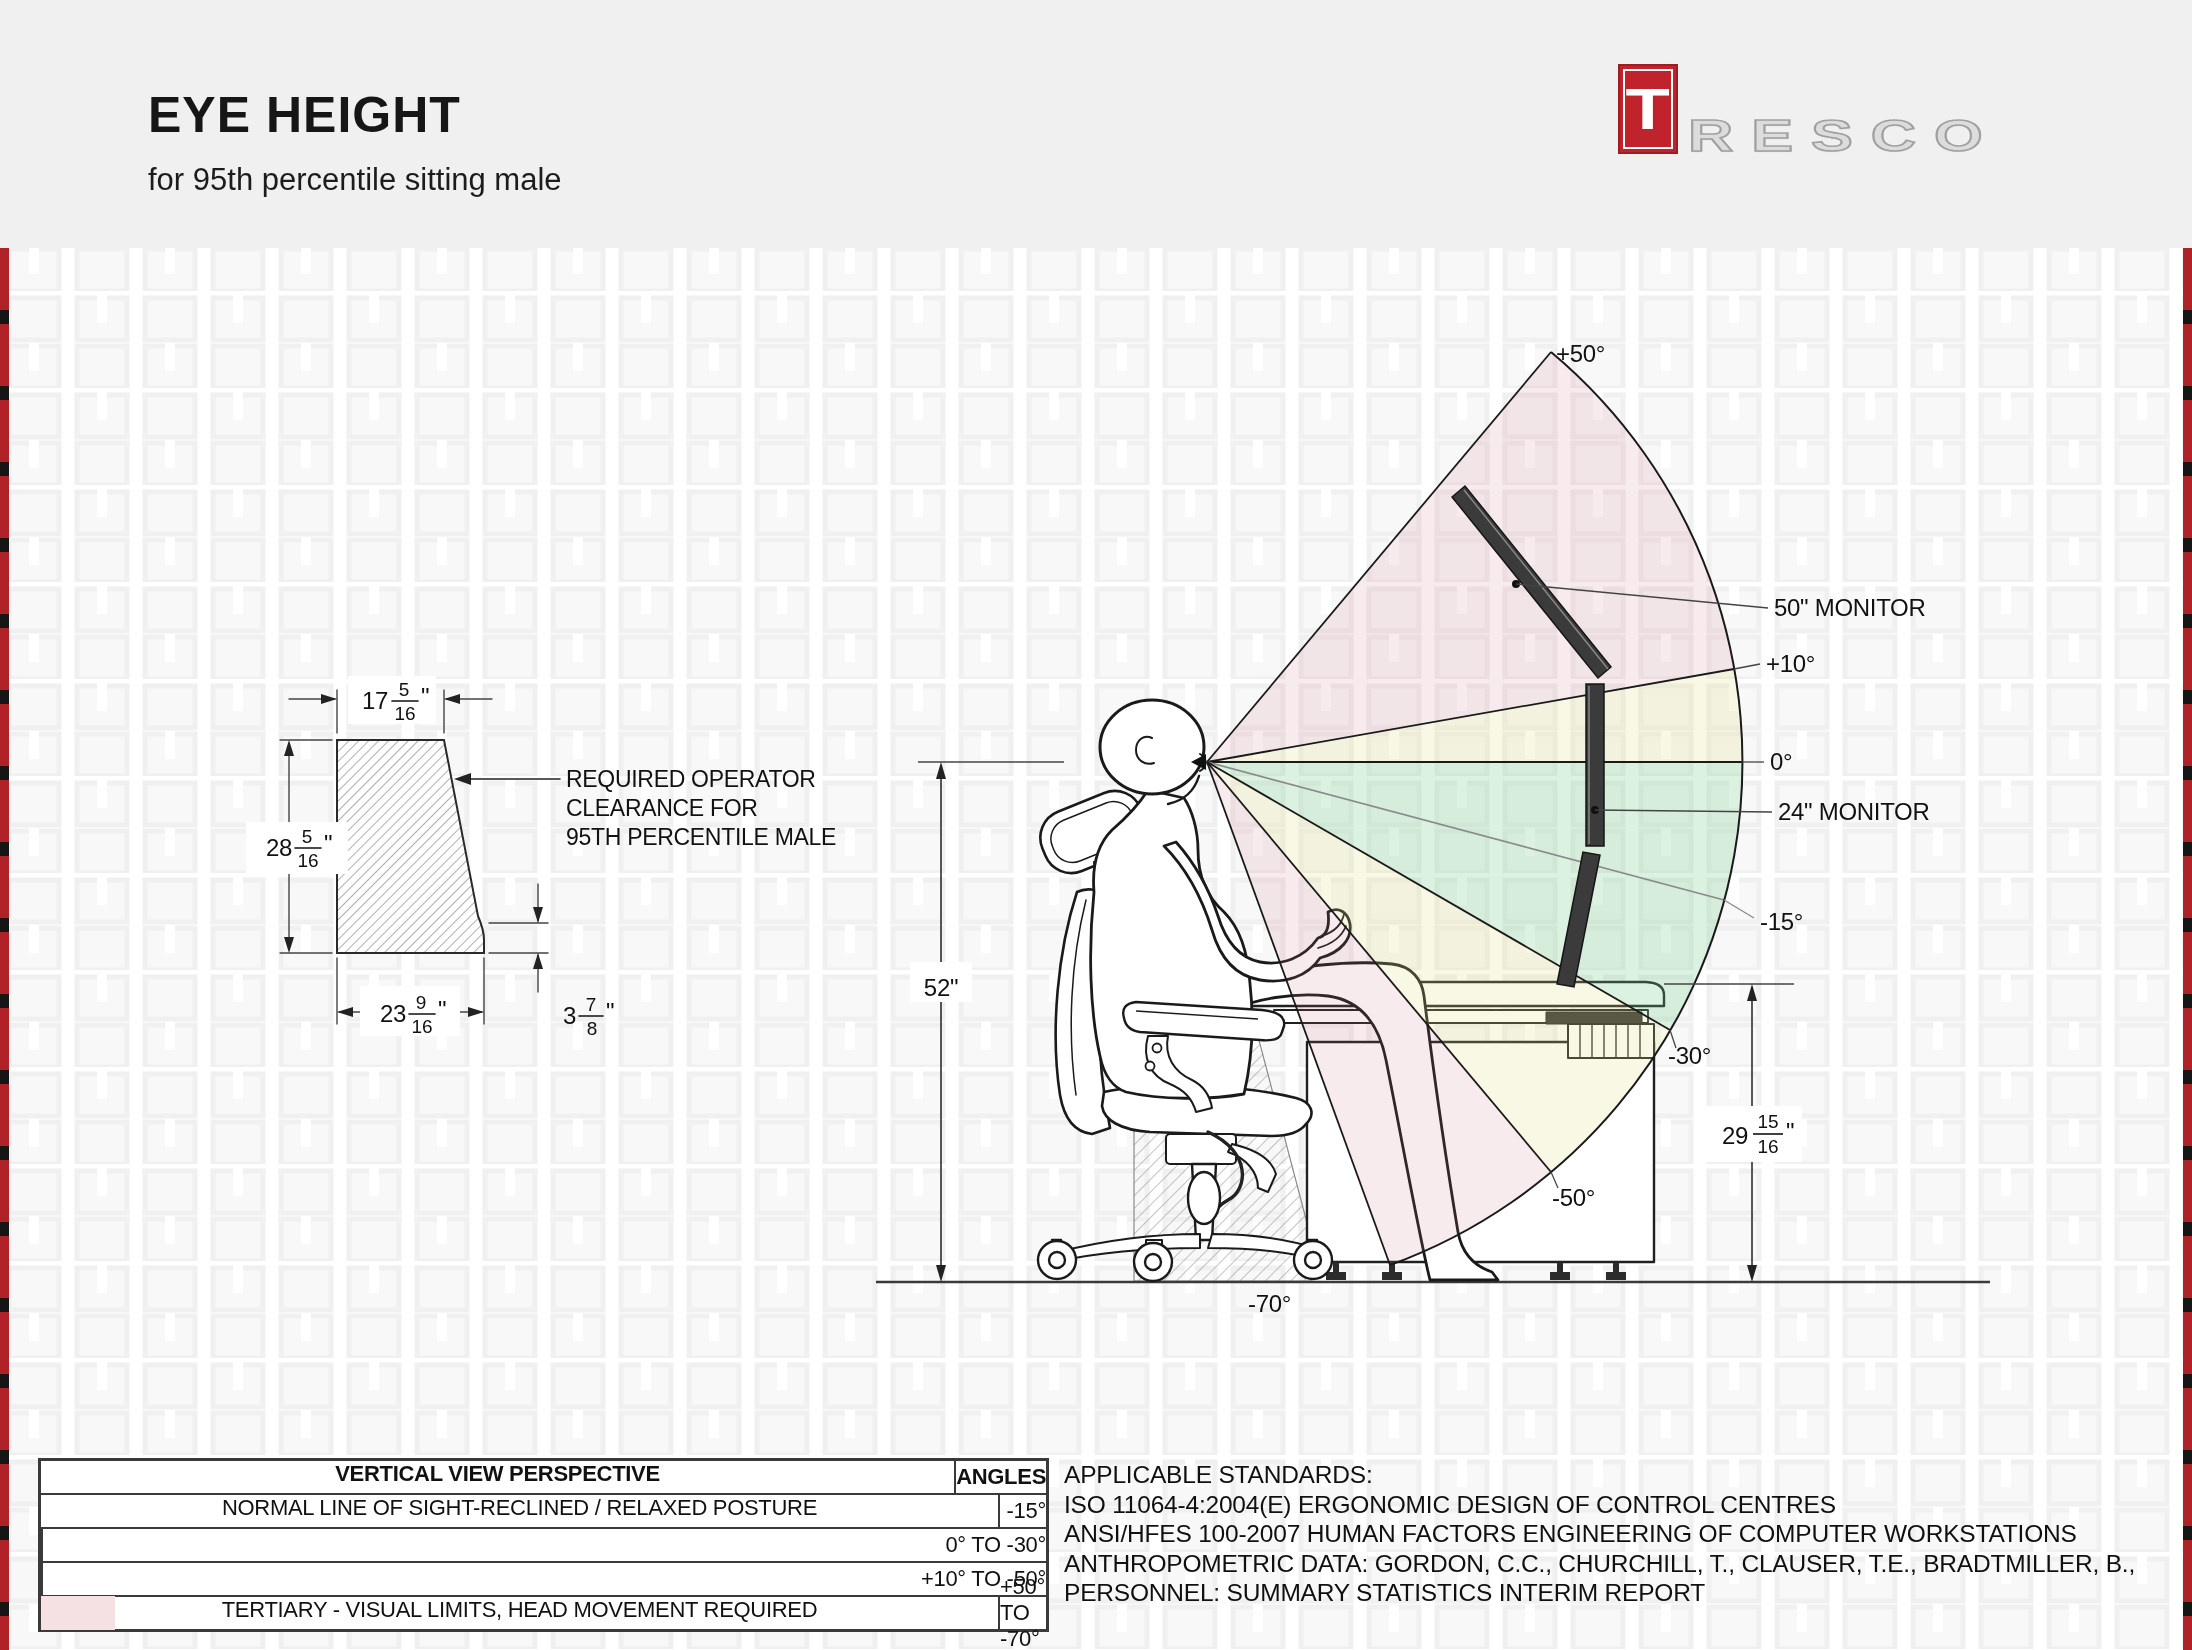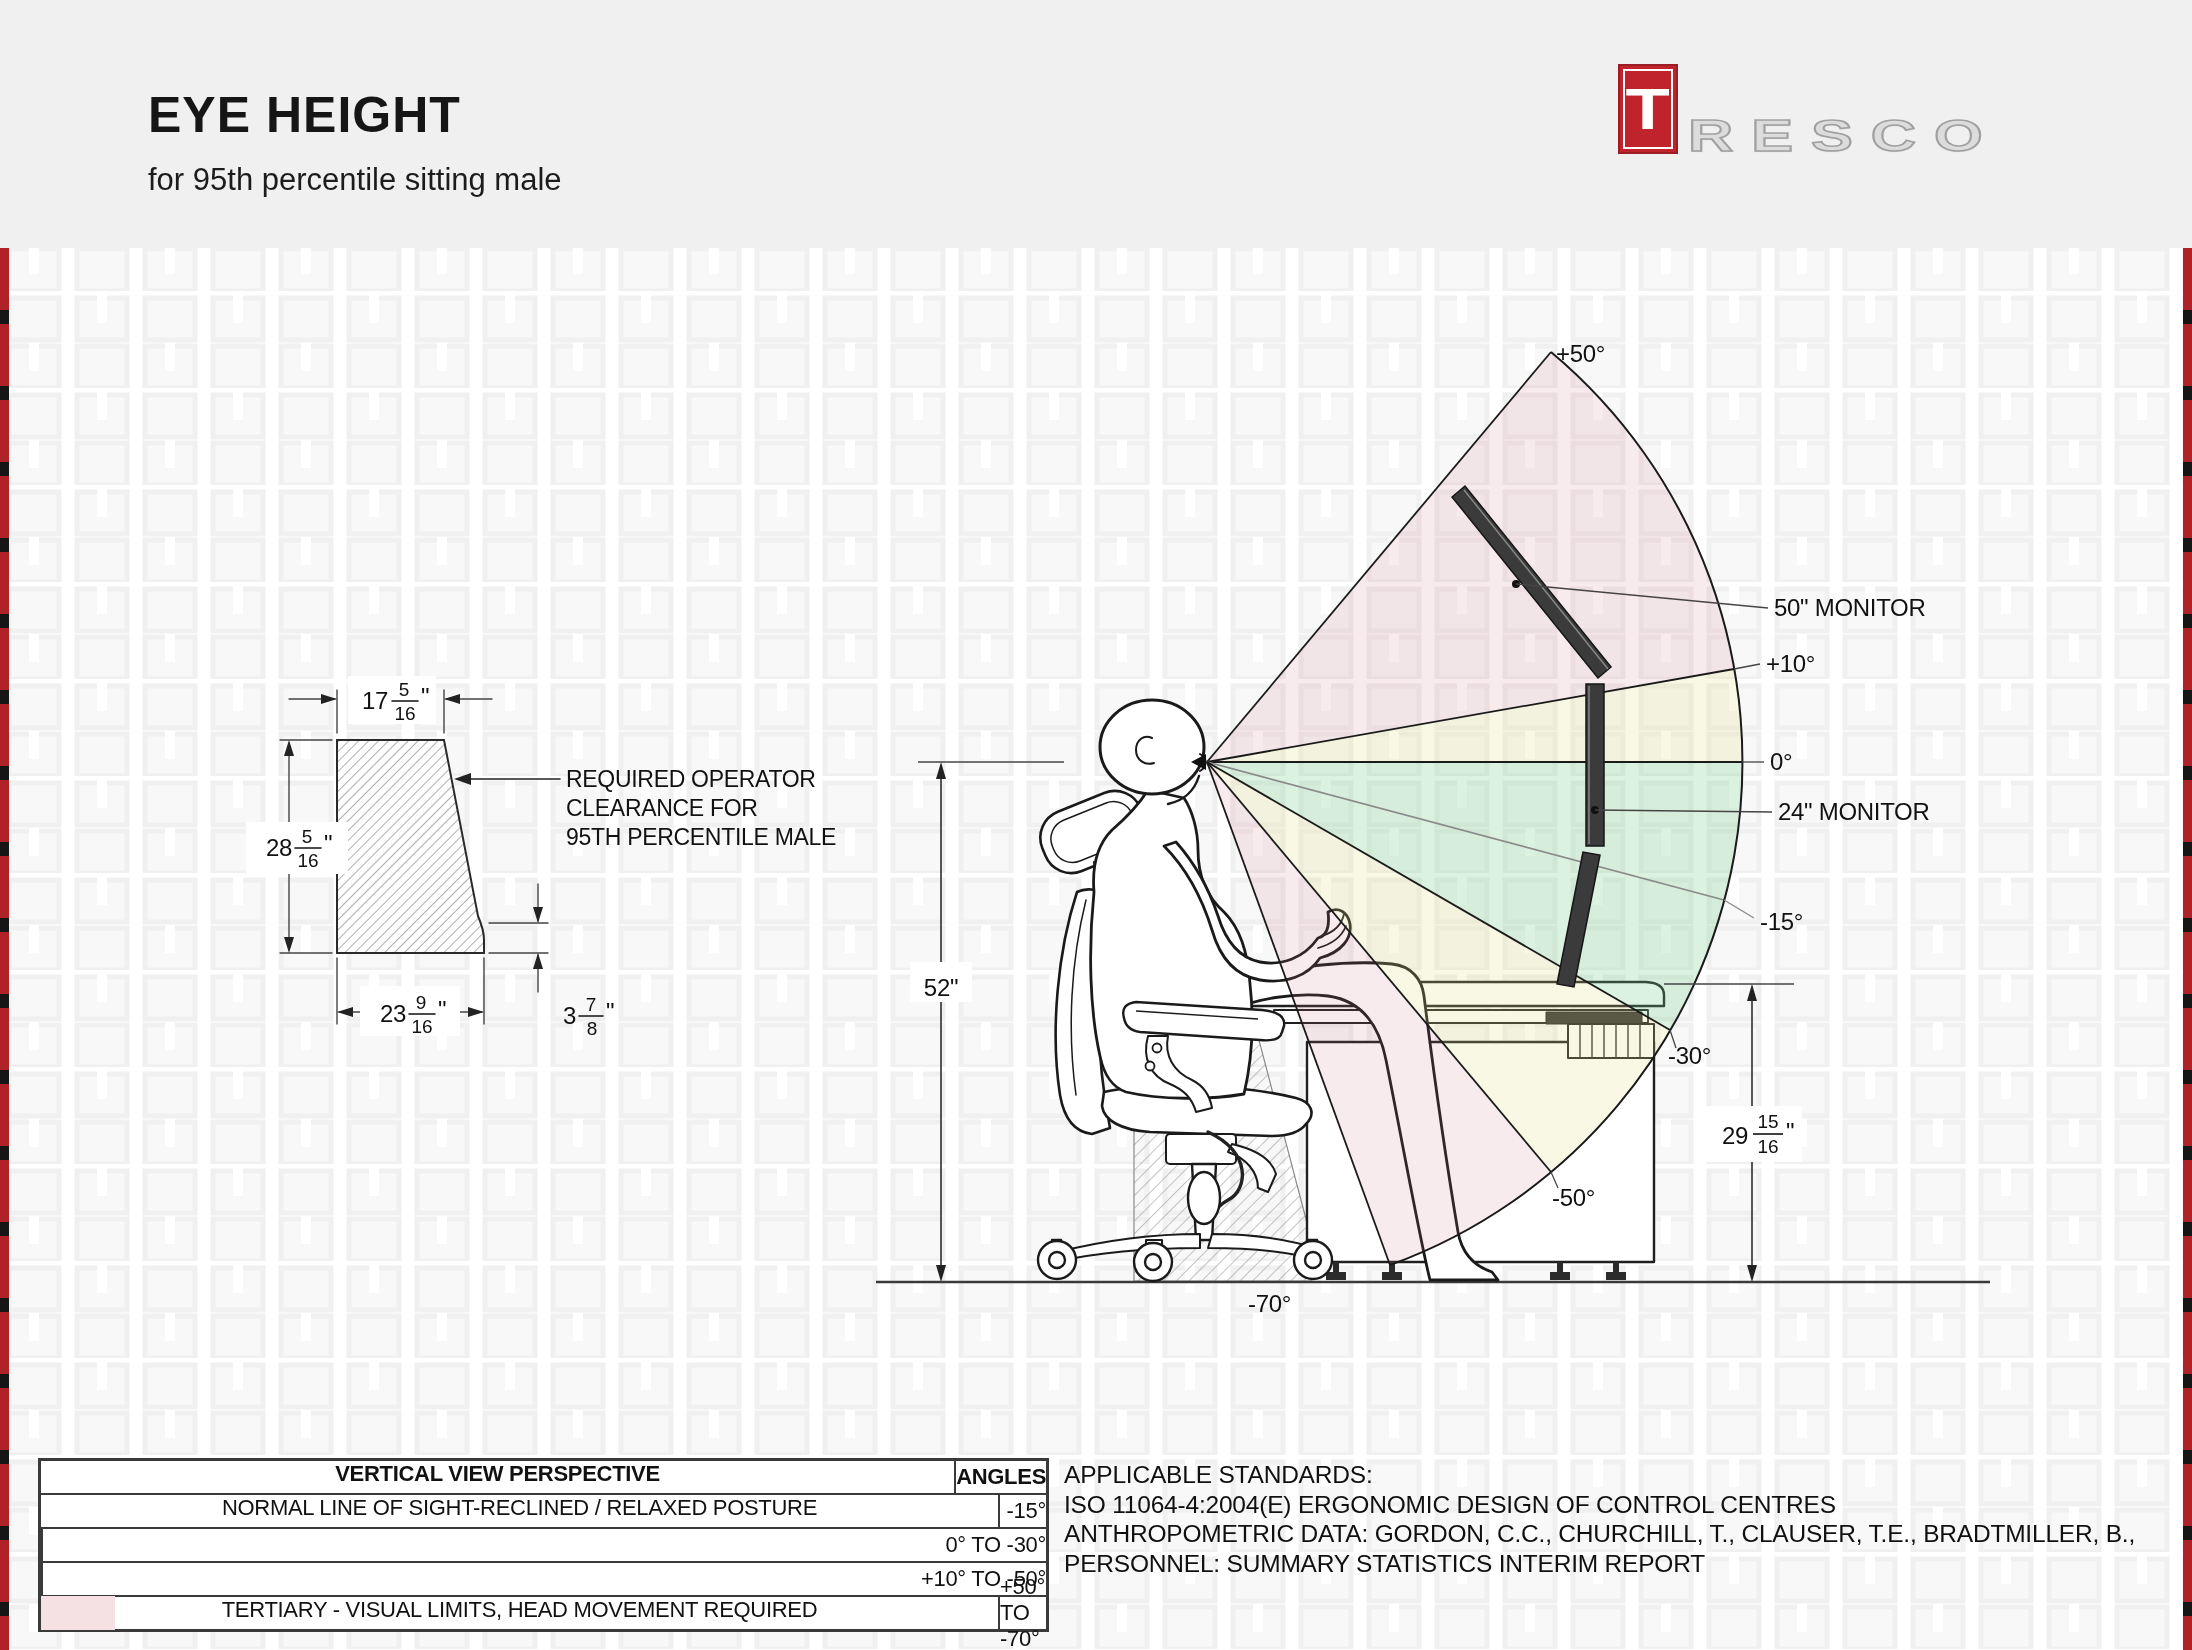--- a/index.html
+++ b/index.html
@@ -362,17 +362,18 @@
         </div>
       <div class="vang">
           <span class="vtxt">+50° TO -70°</span>
         </div>
     </div>
   </div>
 
   <div class="standards">
     <div>APPLICABLE STANDARDS:</div>
     <div>ISO 11064-4:2004(E) ERGONOMIC DESIGN OF CONTROL CENTRES</div>
+    <div>ANSI/HFES 100-2007 HUMAN FACTORS ENGINEERING OF COMPUTER WORKSTATIONS</div>
     <div>ANTHROPOMETRIC DATA:  GORDON, C.C., CHURCHILL, T., CLAUSER, T.E., BRADTMILLER, B.,</div>
     <div>PERSONNEL: SUMMARY STATISTICS INTERIM REPORT</div>
   </div>
 
 </div>
 
 </body></html>

